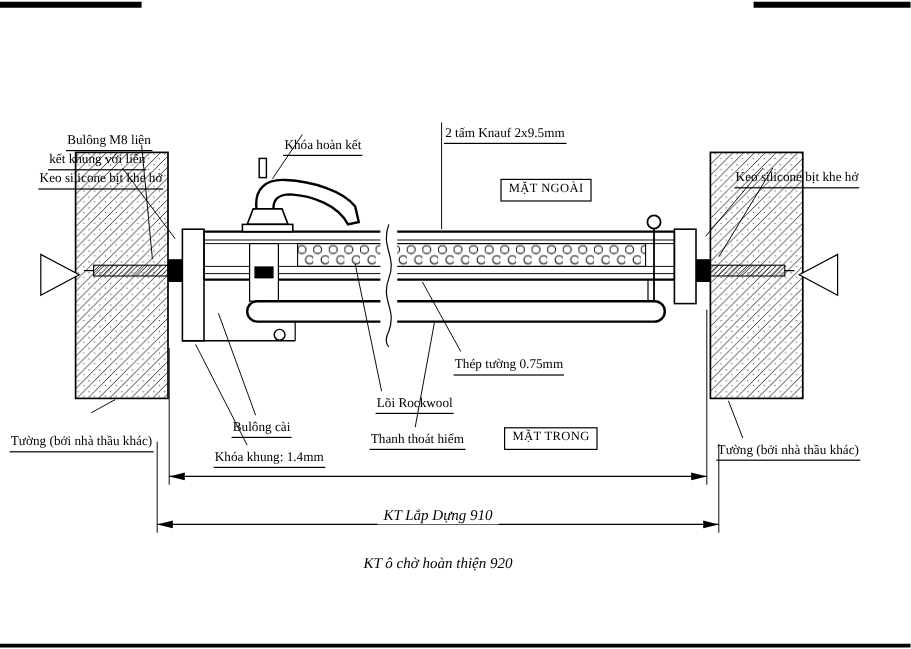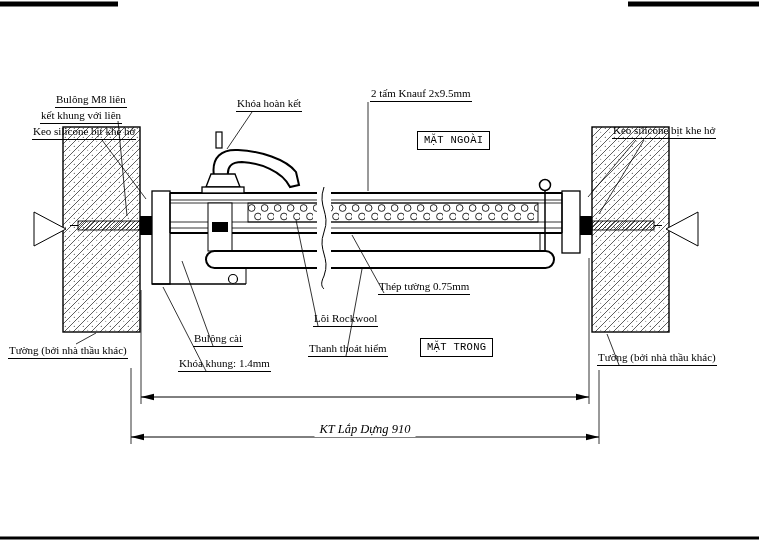--- a/index.html
+++ b/index.html
@@ -17,28 +17,28 @@
     font-family:"Liberation Sans",sans-serif;
     font-weight:bold;font-size:21px;letter-spacing:.5px;
     white-space:nowrap;
   }
   .lbl{
     position:absolute;
     font-size:11px;line-height:1.2;
     white-space:nowrap;
     border-bottom:1px solid #000;
     padding:0 1px 1px 1px;
+    margin-top:18px;
   }
   .lbl.box{
     border:1px solid #000;
     padding:2px 6px;
     background:#fff;
     font-size:10.5px;
     letter-spacing:.3px;
-    font-family:Liberation Mono, monospace;
   }
   .dim{
     position:absolute;
     transform:translateX(-50%);
     font-size:12.5px;font-style:italic;
     background:#fff;
     padding:0 5px;
     white-space:nowrap;
     margin-top:40px;
   }
@@ -183,14 +183,15 @@
   <div class="lbl" style="left:8px;top:344px">Tường (bởi nhà thầu khác)</div>
   <div class="lbl" style="left:193px;top:332px">Bulông cài</div>
   <div class="lbl" style="left:178px;top:357px">Khóa khung: 1.4mm</div>
   <div class="lbl" style="left:313px;top:312px">Lõi Rockwool</div>
   <div class="lbl" style="left:378px;top:280px">Thép tường 0.75mm</div>
   <div class="lbl" style="left:308px;top:342px">Thanh thoát hiểm</div>
   <div class="lbl box" style="left:420px;top:338px">MẶT TRONG</div>
   <div class="lbl" style="left:597px;top:351px">Tường (bởi nhà thầu khác)</div>
 
   <div class="dim" style="left:365px;top:382px">KT Lắp Dựng 910</div>
+  <div class="dim" style="left:365px;top:422px">KT ô chờ hoàn thiện 920</div>
 
 </div>
 
 </body></html>

